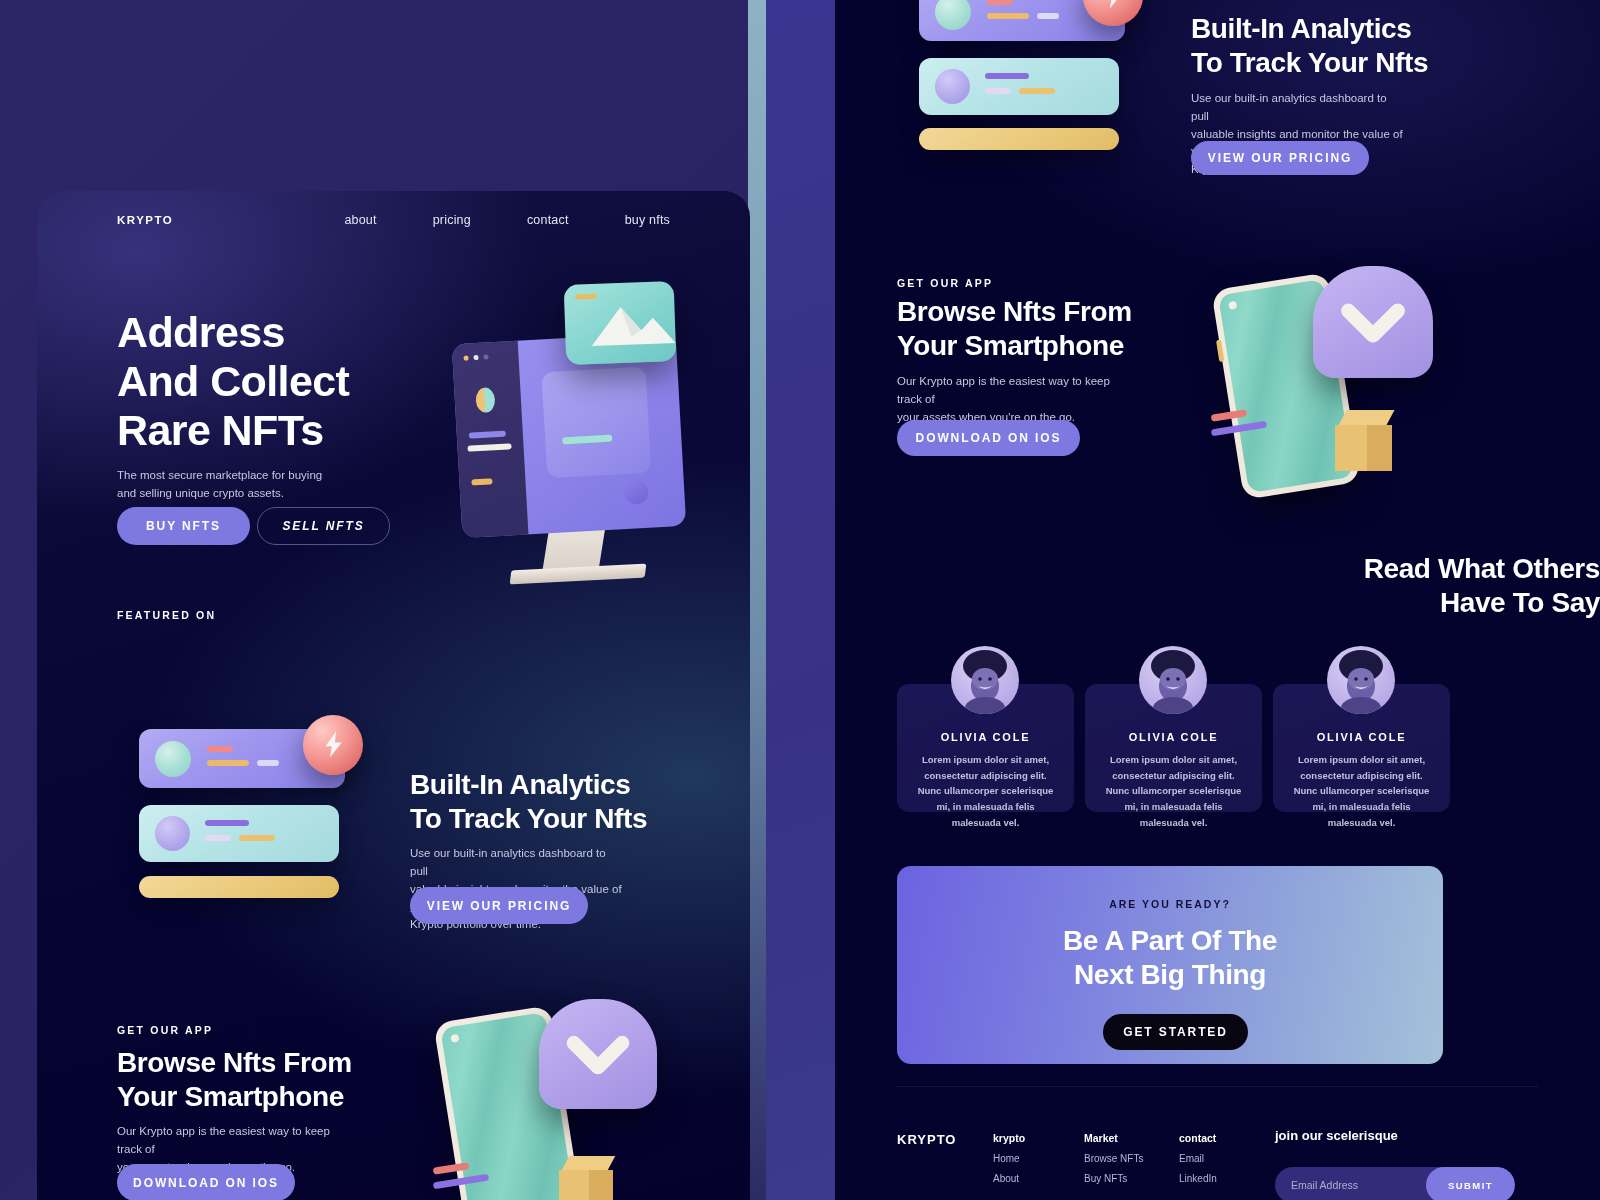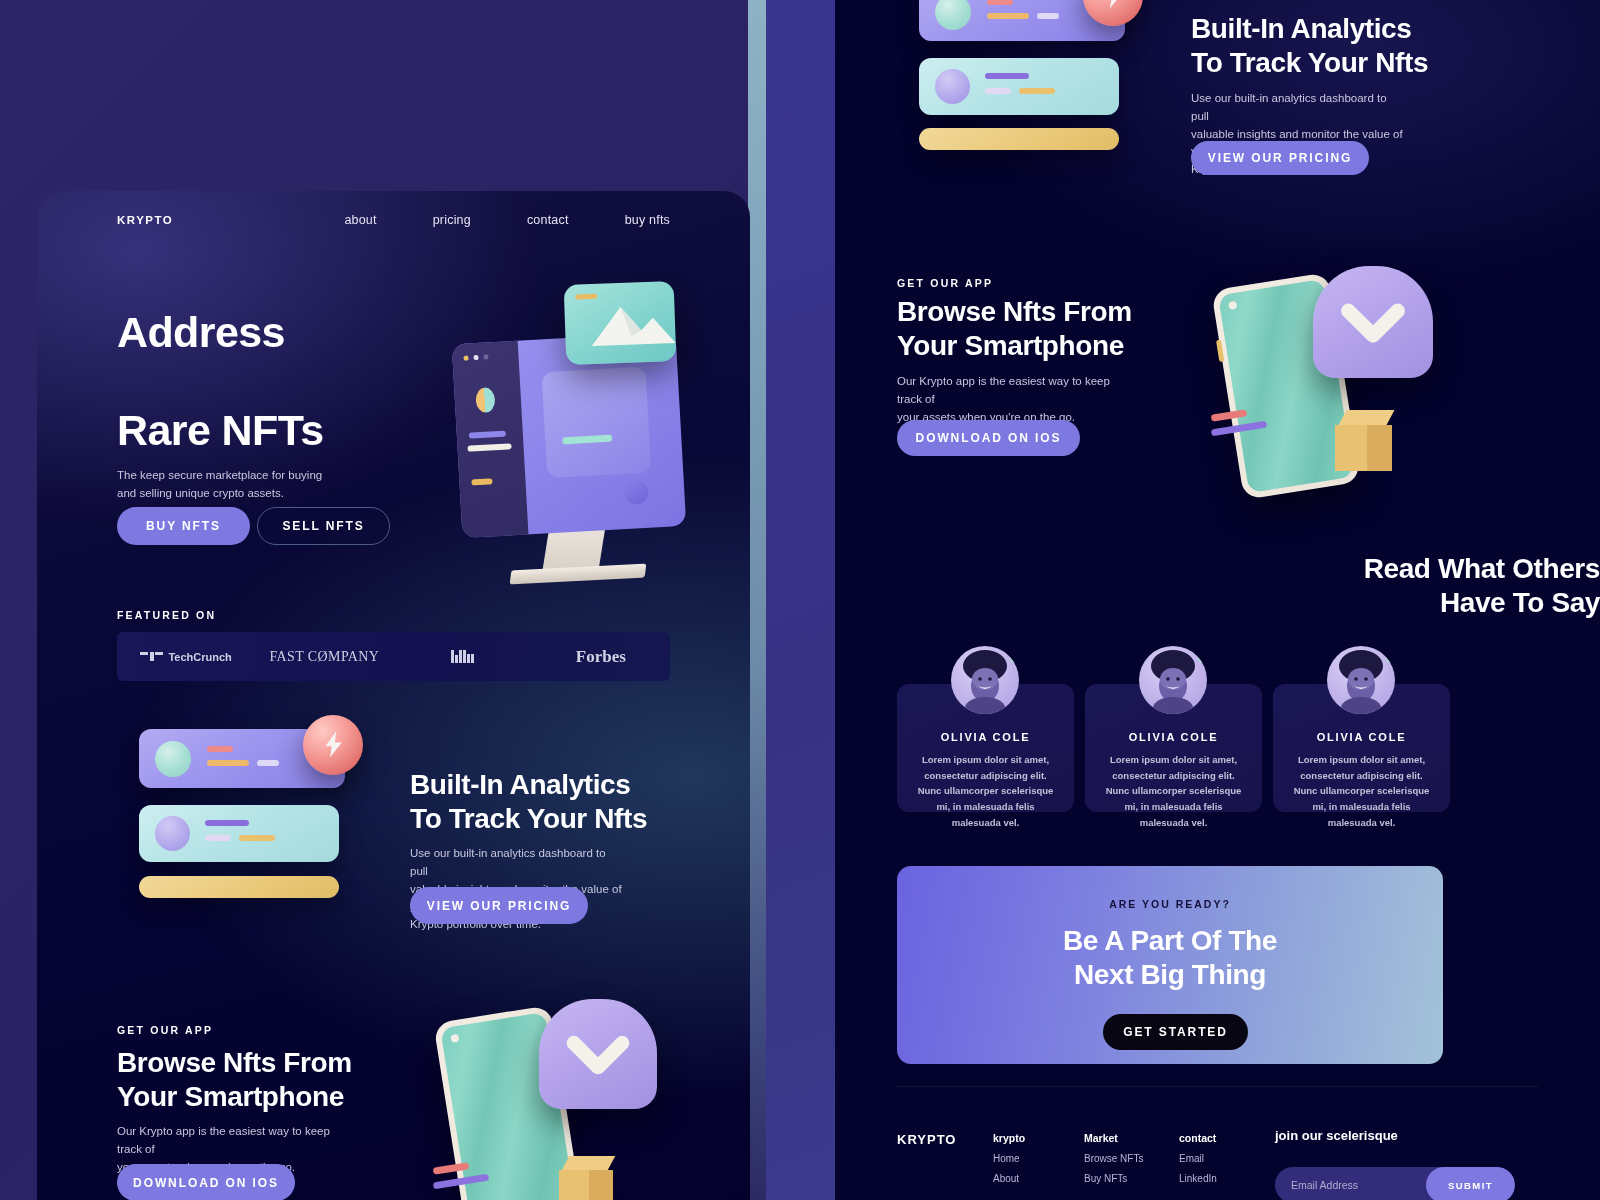--- a/index.html
+++ b/index.html
@@ -58,21 +58,21 @@
   .eyebrow{ color:#fff; font-size:10.5px; font-weight:700; letter-spacing:2.2px; }
   h2.sec{ color:#fff; font-size:28px; line-height:1.22; font-weight:700; letter-spacing:-.4px; }
 
   
   .btn{
     display:inline-flex; align-items:center; justify-content:center;
     border-radius:999px; font-size:12px; font-weight:700; letter-spacing:1.9px;
     color:#fff; border:none; cursor:pointer; text-align:center;
   }
   .btn-primary{ background:#7d79e0; }
-  .btn-ghost{ background:transparent; border:1px solid #4c5a86; }
+  .btn-ghost{ background:transparent; border:1px solid #4c5a86;font-style:italic; }
   .btn-dark{ background:#080613; }
 
   
   .featured-bar{
     background:linear-gradient(100deg,#181656 0%,#131150 55%,#14174f 100%);
     border-radius:6px; display:flex; align-items:center;
   }
   .logo-cell{ flex:1; display:flex; align-items:center; justify-content:center; }
   .logo-tc{ display:flex; align-items:center; gap:5px; color:#cfd0e4; font-size:11px; font-weight:700; }
   .tc-mark{ display:flex; gap:1.5px; align-items:flex-start; }
@@ -166,25 +166,25 @@
     <div class="nav-links">
       <a href="#">about</a>
       <a href="#">pricing</a>
       <a href="#">contact</a>
       <a href="#">buy nfts</a>
     </div>
   </div>
 
   <h1 class="hero" style="position:absolute;left:80px;top:117px;width:350px;">
     <span>Address</span><br>
-    <br>
+    <span>And Collect</span><br>
     <span>Rare NFTs</span>
   </h1>
   <p class="lede" style="position:absolute;left:80px;top:276px;width:260px;">
-    <span>The keep secure marketplace for buying</span><br>
+    <span>The most secure marketplace for buying</span><br>
     <span>and selling unique crypto assets.</span>
   </p>
   <button class="btn btn-primary" style="position:absolute;left:80px;top:316px;width:133px;height:38px;">BUY NFTS</button>
   <button class="btn btn-ghost" style="position:absolute;left:220px;top:316px;width:133px;height:38px;">SELL NFTS</button>
 
   <div class="ill" style="left:402px;top:92px;width:280px;height:330px;">
     <div class="mon-stand" style="position:absolute;left:108px;top:232px;width:56px;height:54px;transform:skewX(-9deg);"></div>
     <div class="mon-base" style="position:absolute;left:72px;top:284px;width:134px;height:14px;transform:skewX(-10deg) rotate(-3deg);"></div>
     <div class="mon-body" style="position:absolute;left:18px;top:55px;width:224px;height:194px;transform:rotate(-3.2deg);">
       <div class="mon-side" style="position:absolute;left:0;top:0;width:66px;height:100%;">
@@ -206,48 +206,20 @@
     <div class="mail-card" style="position:absolute;left:126px;top:0px;width:110px;height:80px;transform:rotate(-2deg);">
       <div class="pill" style="position:absolute;left:11px;top:10px;width:22px;height:5px;background:#e9bb63;"></div>
       <svg viewBox="0 0 110 80" style="position:absolute;inset:0;width:100%;height:100%;">
         <path d="M26 62 L56 24 L76 48 L88 36 L110 62 Z" fill="#f3f4ef"></path>
         <path d="M56 24 L76 48 L66 54 Z" fill="#dfe5e0"></path>
       </svg>
     </div>
   </div>
 
   <div class="eyebrow" style="position:absolute;left:80px;top:418px;">FEATURED ON</div>
-  <div class="featured-bar" style="position:absolute;left:80px;top:441px;width:553px;height:49px;">
-    <div class="logo-cell">
-      <span class="logo-tc">
-        <span class="tc-mark">
-          <i style="width:8px;height:3px;"></i>
-            <i style="width:4px;height:9px;"></i>
-            <i style="width:8px;height:3px;"></i>
-        </span>
-        <span>TechCrunch</span>
-      </span>
-    </div>
-    <div class="logo-cell">
-      <span class="logo-fc">FAST CØMPANY</span>
-    </div>
-    <div class="logo-cell">
-      <span class="logo-mit">
-        <i style="height:13px;"></i>
-          <i style="height:8px;"></i>
-          <i style="height:13px;"></i>
-          <i style="height:13px;"></i>
-          <i style="height:9px;"></i>
-          <i style="height:9px;"></i>
-      </span>
-    </div>
-    <div class="logo-cell">
-      <span class="logo-forbes">Forbes</span>
-    </div>
-  </div>
 
   <div class="ill" style="left:98px;top:524px;width:230px;height:205px;">
     <div class="card3d purple" style="position:absolute;left:4px;top:14px;width:206px;height:59px;">
       <div class="orb" style="position:absolute;left:16px;top:12px;width:36px;height:36px;background:radial-gradient(circle at 36% 30%,#d5f0ea,#a5ded3 55%,#8ecfc4 100%);"></div>
       <div class="pill" style="position:absolute;left:68px;top:17px;width:26px;height:6px;background:#ef8a8a;"></div>
       <div class="pill" style="position:absolute;left:68px;top:31px;width:42px;height:6px;background:#eeb96a;"></div>
       <div class="pill" style="position:absolute;left:118px;top:31px;width:22px;height:6px;background:#ded9f4;"></div>
     </div>
     <div class="bolt-orb" style="position:absolute;left:168px;top:0px;width:60px;height:60px;">
       <svg viewBox="0 0 24 24" width="30" height="30">

